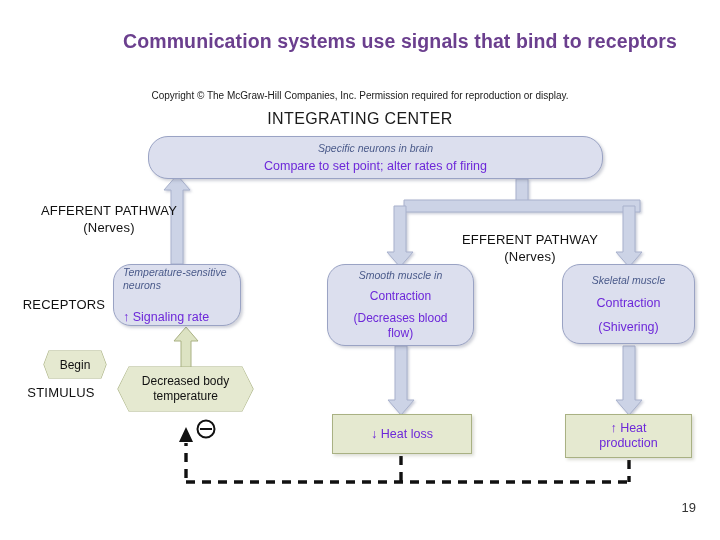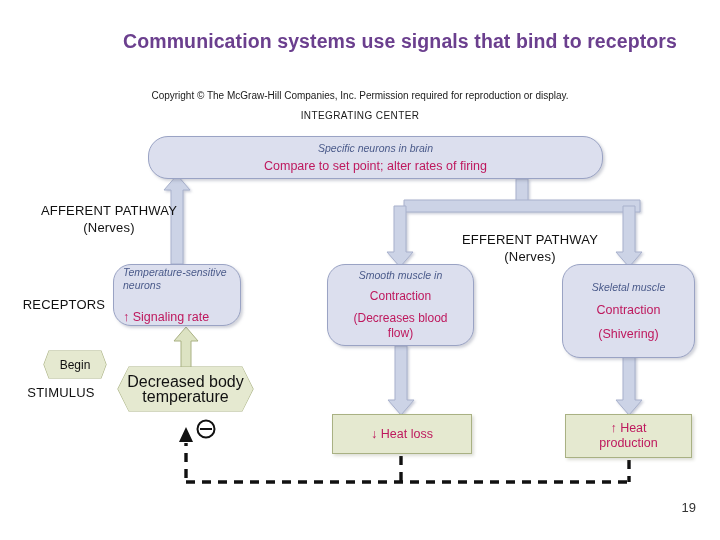--- a/index.html
+++ b/index.html
@@ -16,71 +16,71 @@
     font-size:19.5px;font-weight:bold;color:#6b3f8e;letter-spacing:.1px;padding-left:40px;
   }
 
   
   .copyright{
     position:absolute;left:0;top:90px;width:720px;text-align:center;
     font-size:10px;color:#1a1a1a;
   }
   .integrating{
     position:absolute;left:0;top:110px;width:720px;text-align:center;
-    font-size:10px;color:#1a1a1a;letter-spacing:.4px;
+    font-size:16px;color:#1a1a1a;letter-spacing:.4px;
   }
 
   
   .node{
     position:absolute;box-sizing:border-box;
     display:flex;flex-direction:column;justify-content:center;
     text-align:center;
   }
   .blue{
     background:#dcdfee;border:1px solid #9aa3c4;border-radius:18px;
     box-shadow:2px 2px 3px rgba(120,125,150,.35);
   }
   .green{
     background:#e5e9d0;border:1px solid #a9b183;
     box-shadow:2px 2px 3px rgba(140,145,120,.3);
   }
   .sub{
     font-style:italic;color:#4a5a8a;font-size:10.5px;line-height:13px;
   }
   .main{
-    color:#be185d;font-size:12.5px;line-height:15px;
+    color:#6d28d9;font-size:12.5px;line-height:15px;
   }
   .main.small{font-size:12px;}
 
   
   #box-integrating{left:148px;top:136px;width:455px;height:43px;border-radius:20px;}
   #box-integrating .sub{margin-bottom:4px;}
 
   #box-receptors{left:113px;top:264px;width:128px;height:62px;text-align:left;padding:6px 9px;}
   #box-receptors .sub{text-align:left;}
   #box-receptors .main{text-align:left;margin-top:18px;}
 
   #box-smooth{left:327px;top:264px;width:147px;height:82px;padding:6px 22px;}
   #box-smooth .main{margin-top:7px;}
 
-  #box-skeletal{left:562px;top:264px;width:133px;height:94px;padding:6px 8px;}
+  #box-skeletal{left:562px;top:264px;width:133px;height:80px;padding:6px 8px;}
   #box-skeletal .main{margin-top:9px;}
 
   #box-heatloss{left:332px;top:414px;width:140px;height:40px;}
   #box-heatprod{left:565px;top:414px;width:127px;height:44px;}
 
   
   .hex{
     position:absolute;background:#e5e9d0;
     display:flex;align-items:center;justify-content:center;
     text-align:center;color:#111;
     clip-path:polygon(8% 0,92% 0,100% 50%,92% 100%,8% 100%,0 50%);
   }
   #hex-begin{left:44px;top:351px;width:62px;height:27px;font-size:12px;}
-  #hex-stimulus{left:118px;top:367px;width:135px;height:44px;font-size:16px;line-height:15px;}
+  #hex-stimulus{left:118px;top:367px;width:135px;height:44px;font-size:12px;line-height:15px;}
 
   
   .label{position:absolute;color:#111;text-align:center;}
   #lbl-afferent{left:14px;top:202px;width:190px;font-size:13px;line-height:17px;letter-spacing:.2px;}
   #lbl-receptors{left:10px;top:285px;width:108px;font-size:13px;letter-spacing:.2px;margin-top:12px;}
   #lbl-stimulus{left:8px;top:385px;width:106px;font-size:13px;letter-spacing:.2px;}
   #lbl-efferent{left:432px;top:231px;width:196px;font-size:13px;line-height:17px;letter-spacing:.2px;}
 
   
   .pageno{

